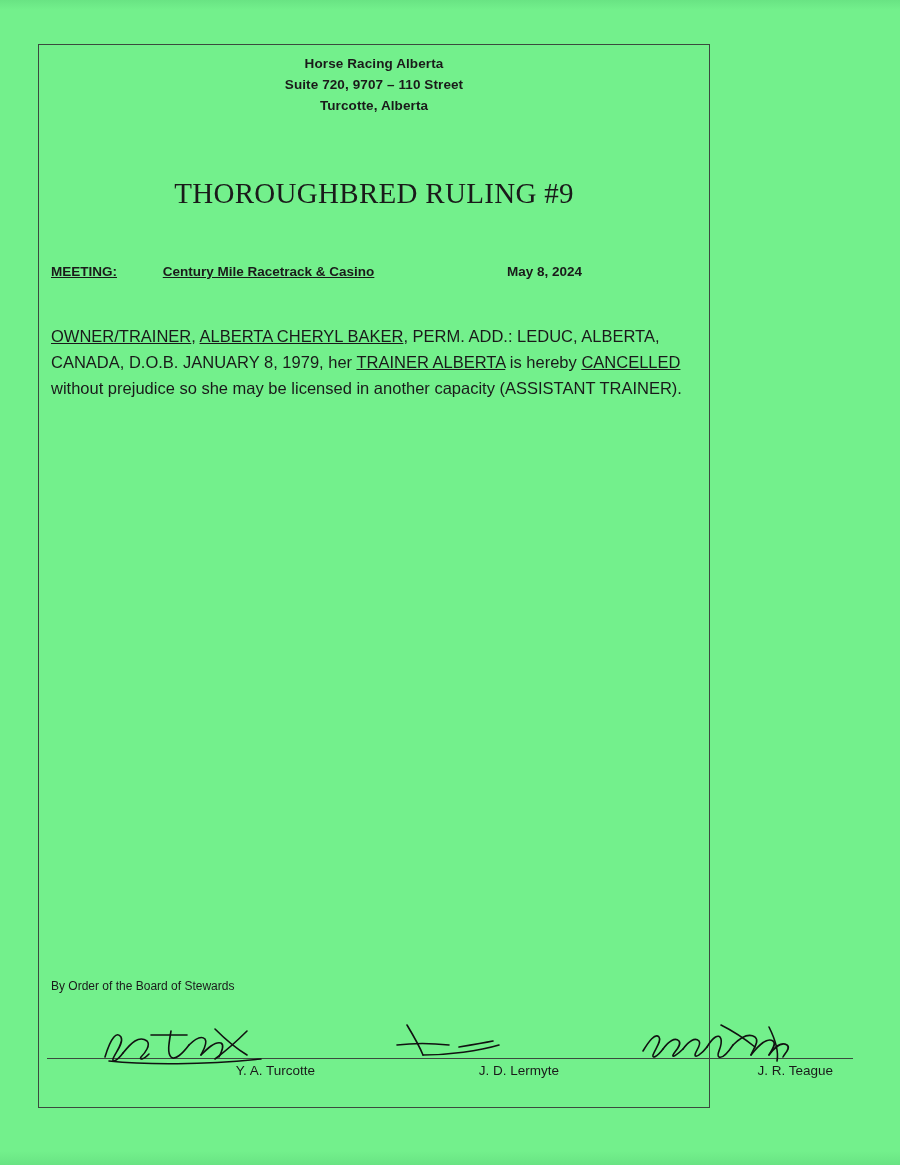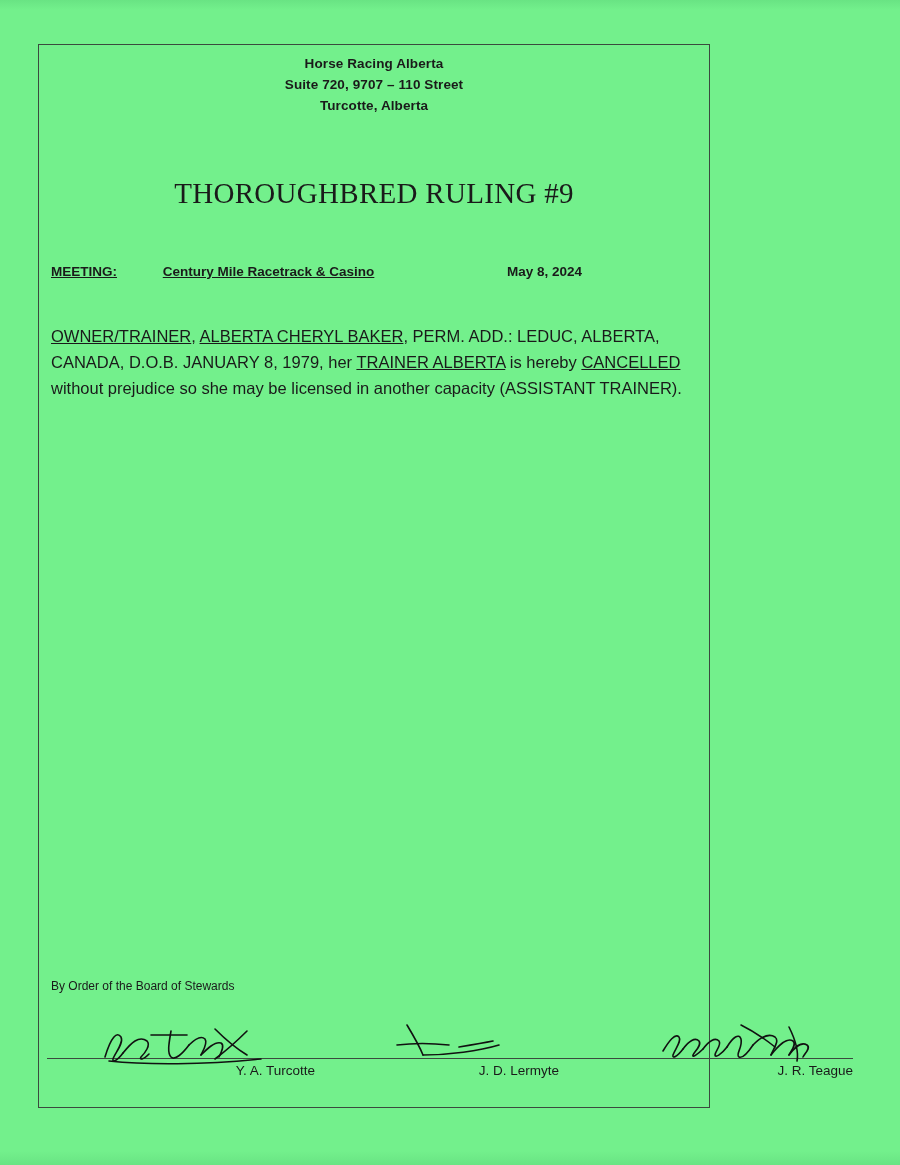--- a/index.html
+++ b/index.html
@@ -104,21 +104,21 @@
   }
   .sig-block {
     position: absolute;
     top: 1018px;
     width: 250px;
     text-align: right;
     font-size: 13.5px;
   }
   .sig-1 { left: 26px; }
   .sig-2 { left: 270px; }
-  .sig-3 { left: 564px; }
+  .sig-3 { left: 544px; }
   .sig-mark {
     position: absolute;
     width: 250px;
     height: 46px;
     top: -42px;
     left: 0;
     pointer-events: none;
   }
   .sig-mark svg {
     display: block;

